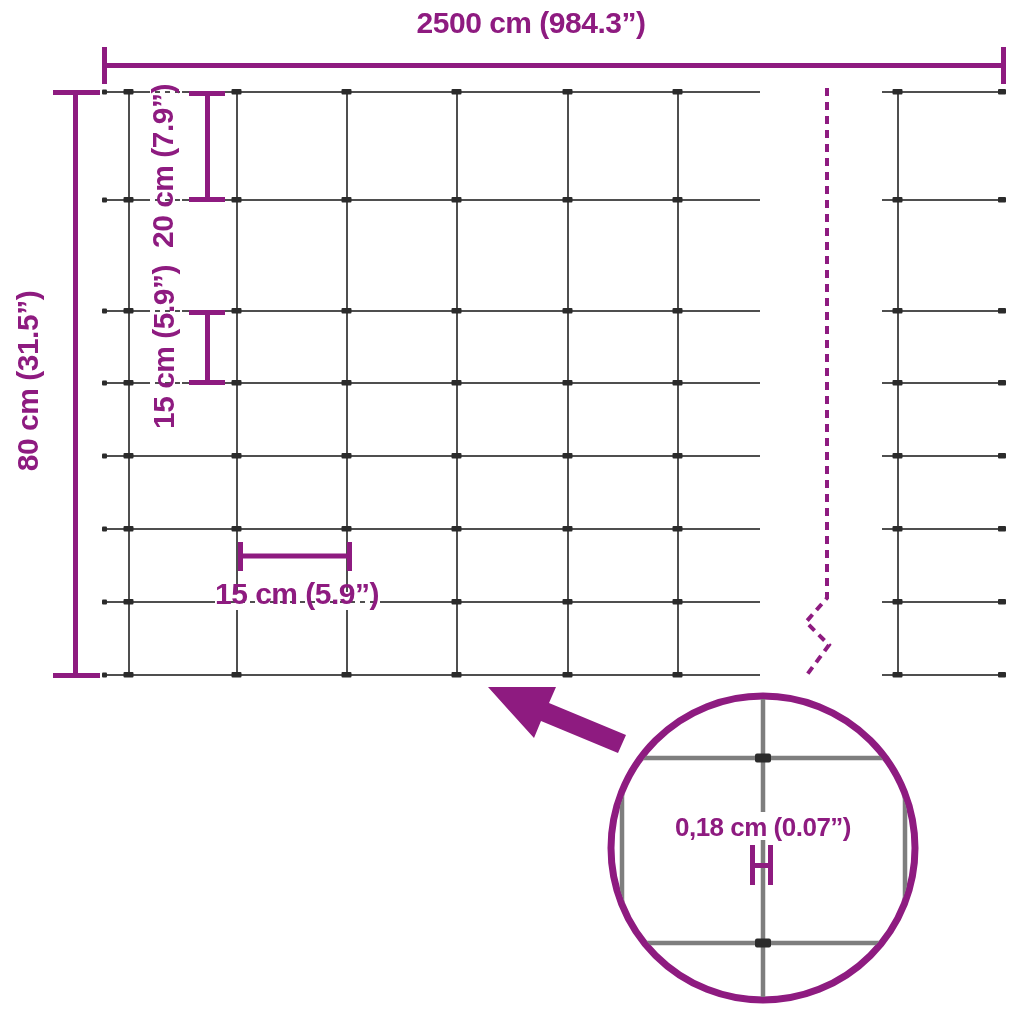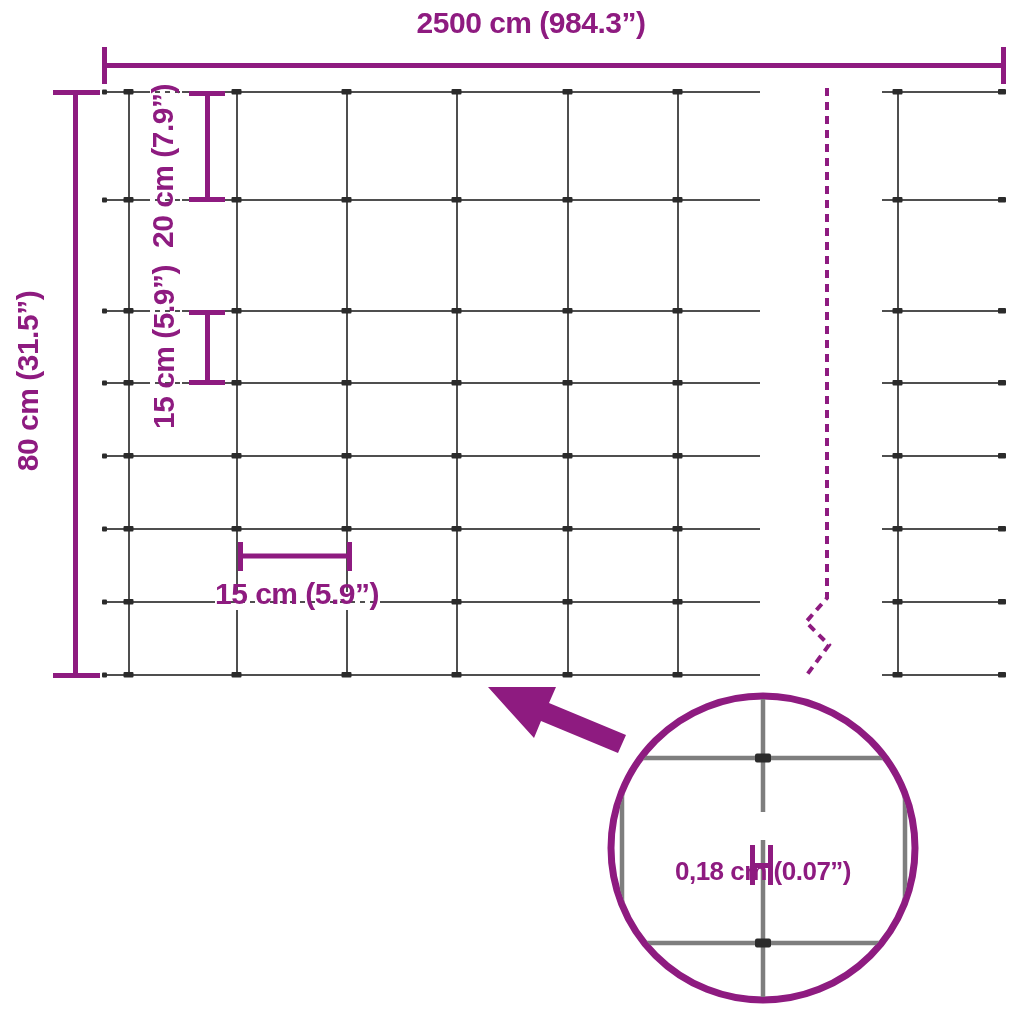--- a/index.html
+++ b/index.html
@@ -206,14 +206,14 @@
         </g>
       </g>
     </g>
   </svg>
 
   <div class="lbl" style="left:531px;top:23px;">2500 cm (984.3”)</div>
   <div class="lbl rot" style="left:28px;top:381px;">80 cm (31.5”)</div>
   <div class="lbl rot" style="left:163px;top:166px;">20 cm (7.9”)</div>
   <div class="lbl rot" style="left:164px;top:347px;">15 cm (5.9”)</div>
   <div class="lbl" style="left:297px;top:594px;">15 cm (5.9”)</div>
-  <div class="lbl small" style="left:763px;top:827px;margin-top:44px;">0,18 cm (0.07”)</div>
+  <div class="lbl small" style="left:763px;top:827px;">0,18 cm (0.07”)</div>
 </div>
 
 </body></html>

